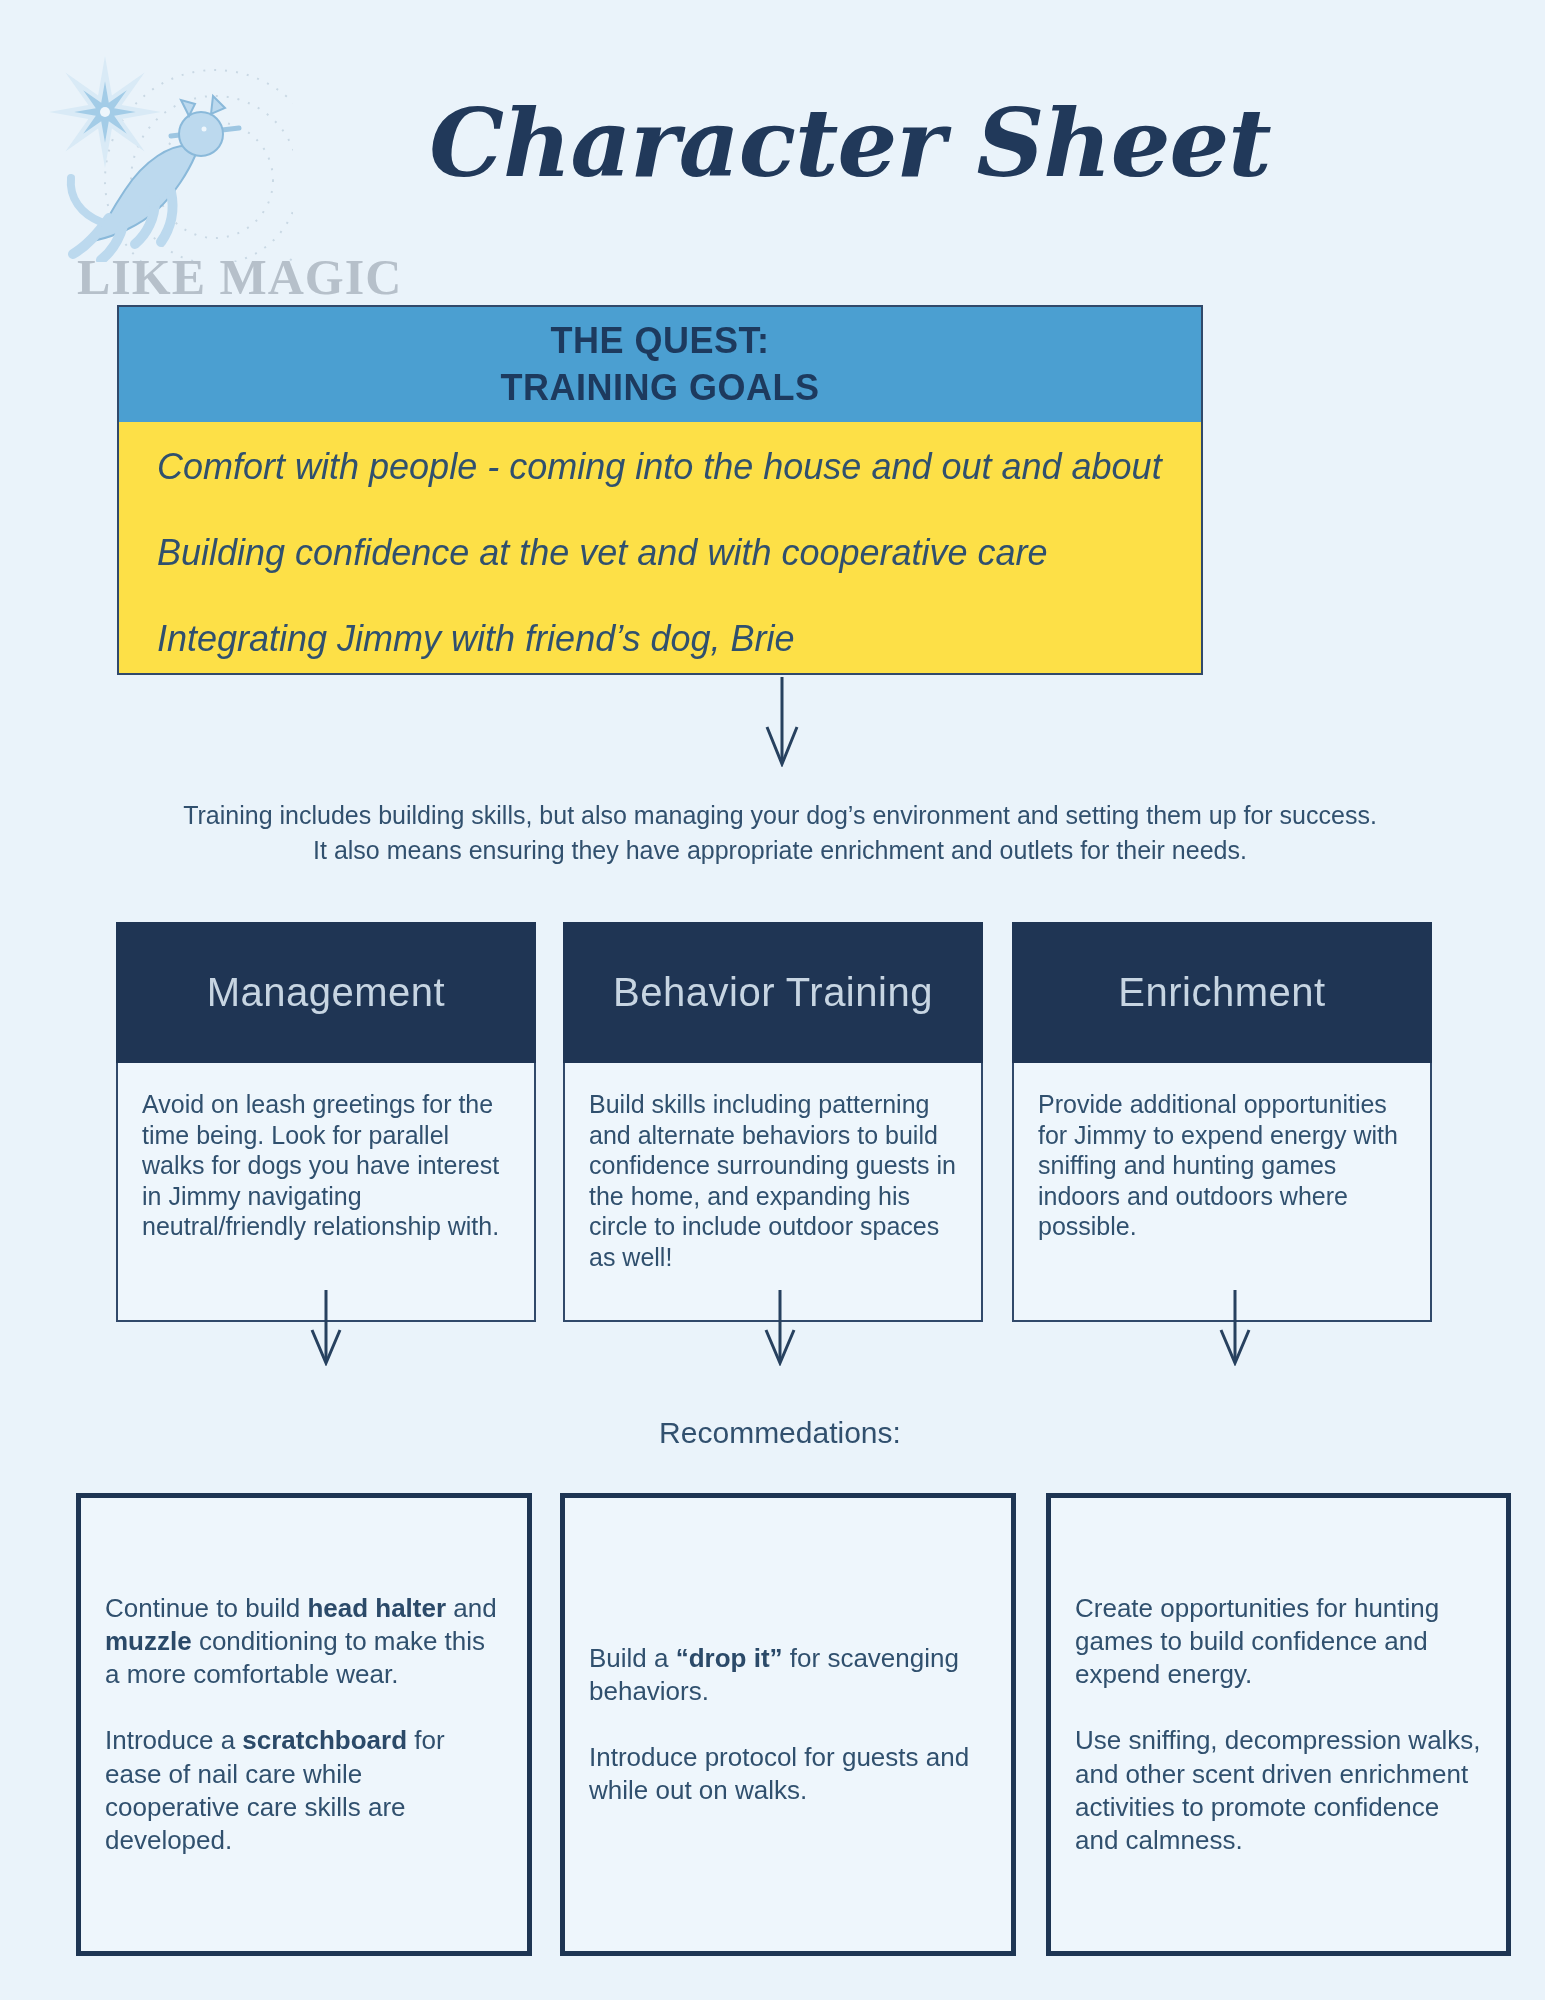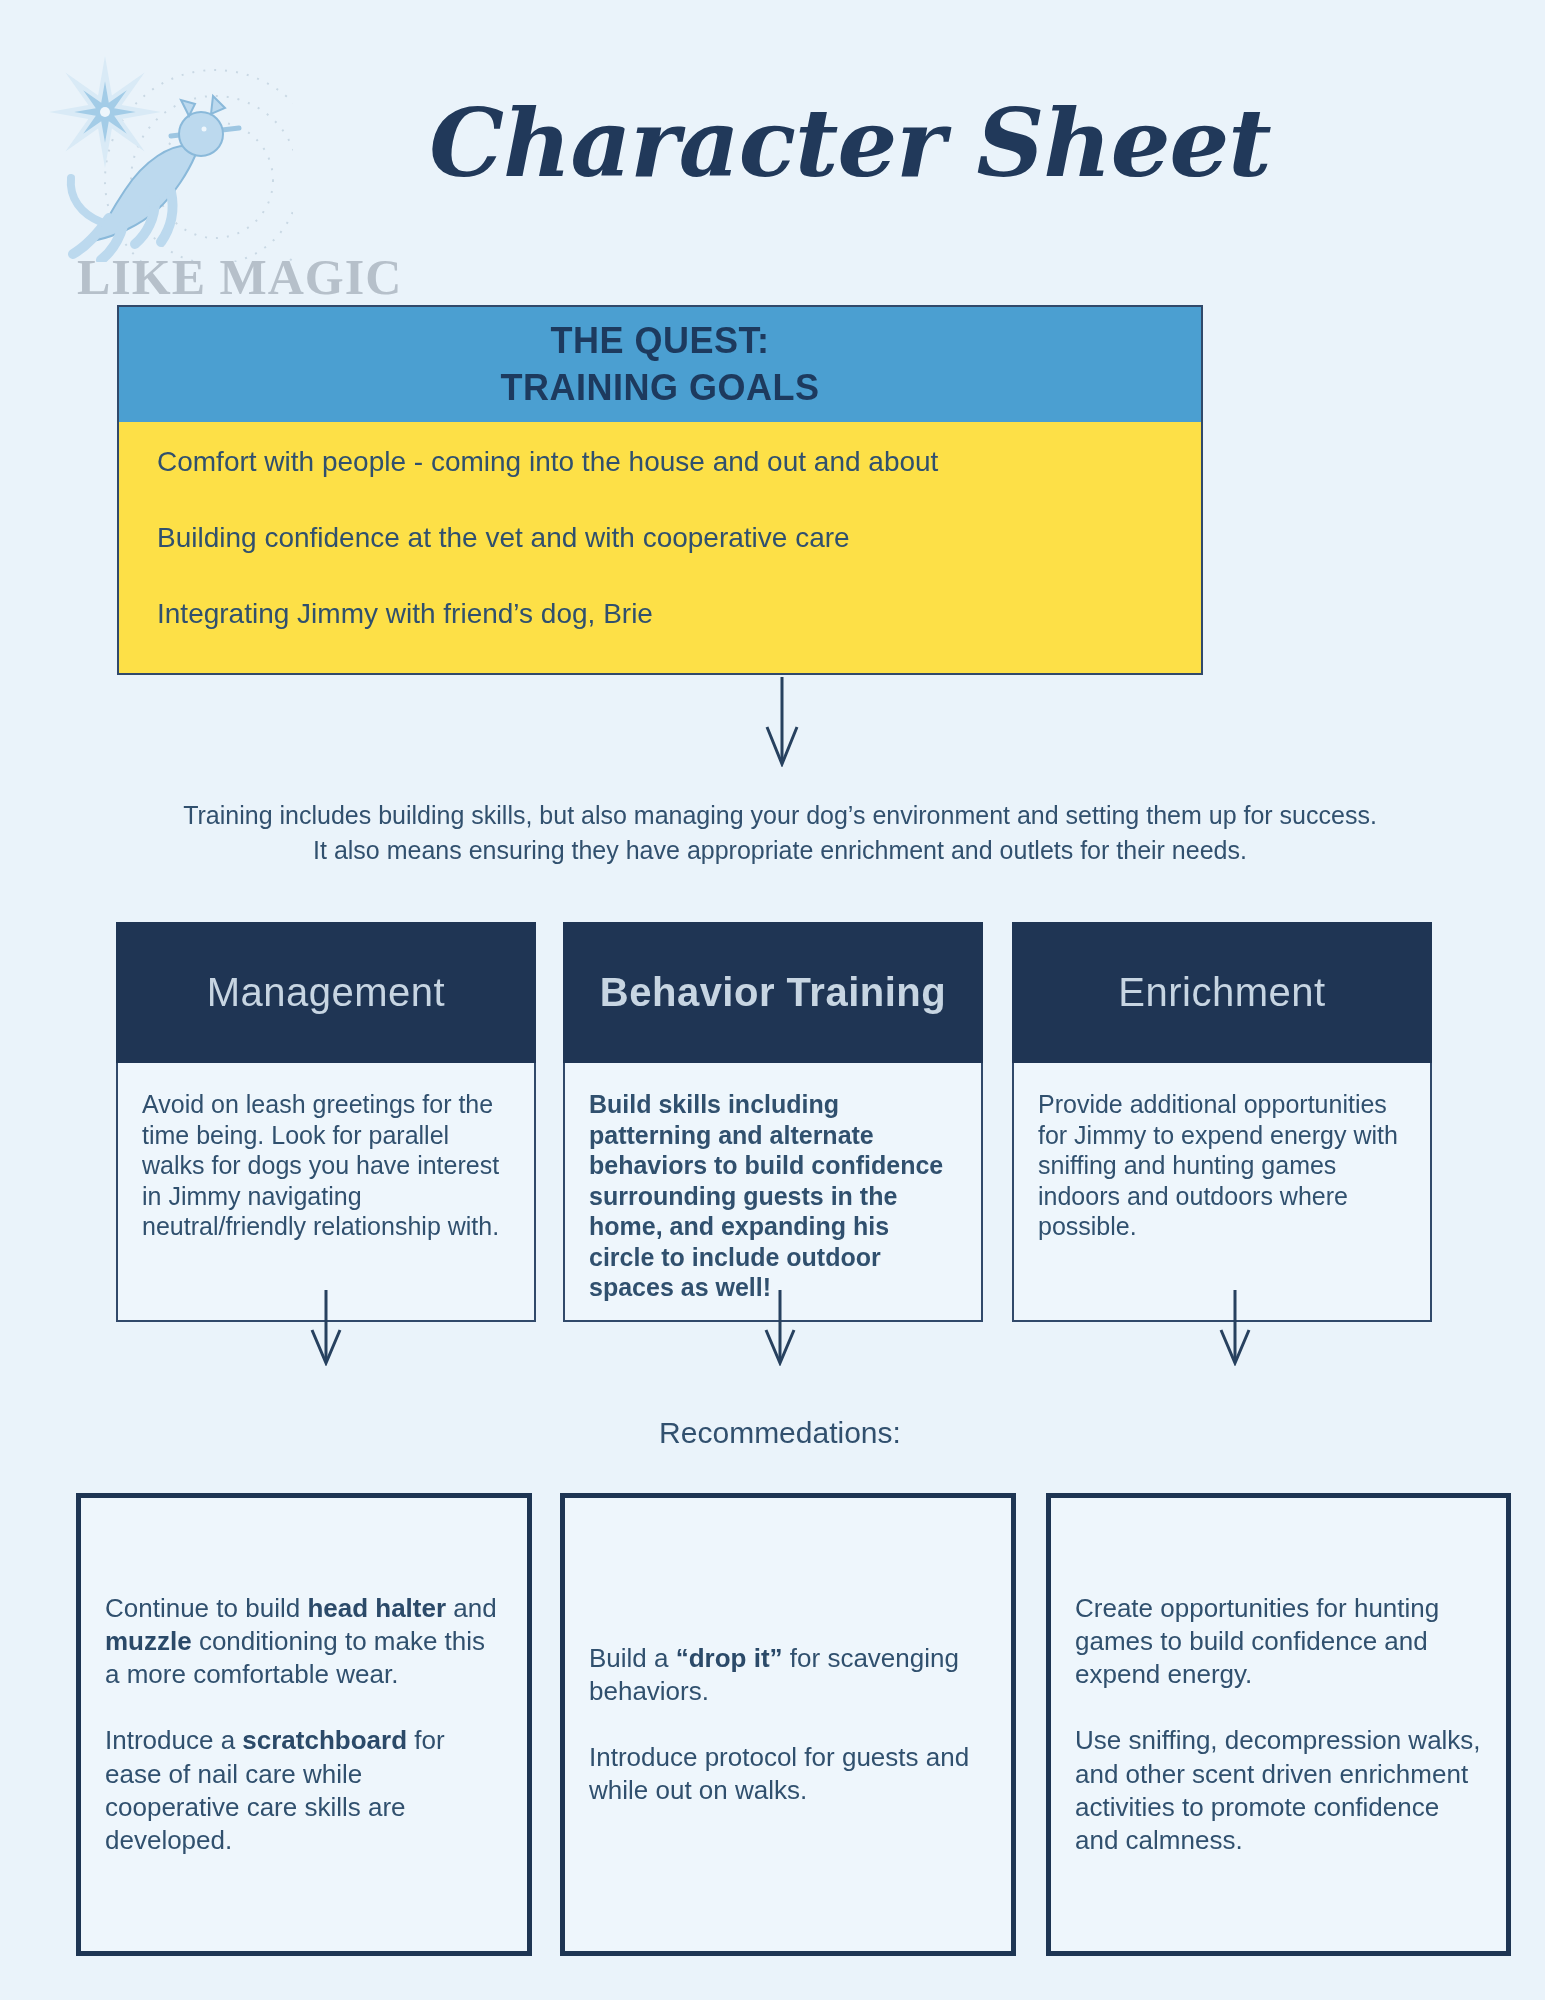--- a/index.html
+++ b/index.html
@@ -35,33 +35,33 @@
   .quest{
     position:absolute;left:117px;top:305px;width:1086px;height:370px;
     border:2px solid #31496a;background:#fde047;box-sizing:border-box;
   }
   .quest-header{
     height:115px;background:#4b9fd1;
     display:flex;flex-direction:column;align-items:center;justify-content:center;
     font-weight:700;font-size:36px;line-height:1.28;color:#1d3a5e;
     letter-spacing:0.5px;text-align:center;
   }
-  .quest-body{padding:24px 38px 0 38px;font-size:28px;}
+  .quest-body{padding:24px 38px 0 38px;font-size:36px;font-style:italic;}
   .quest-body p{margin:0 0 44px 0;}
   
   .arrow{position:absolute;}
   .arrow svg{display:block;}
   
   .intro{
     position:absolute;left:60px;top:798px;width:1440px;
     text-align:center;font-size:25px;line-height:1.38;color:#31506e;
   }
   
   .pillar{position:absolute;top:922px;width:420px;height:370px;box-sizing:border-box;}
-  .pillar-1{left:116px;} .pillar-2{left:563px;font-weight:bold;} .pillar-3{left:1012px;}
+  .pillar-1{left:116px;} .pillar-2{left:563px;} .pillar-3{left:1012px;}
   .pillar-header{
     height:141px;background:#1f3554;
     display:flex;align-items:center;justify-content:center;
     font-size:40px;color:#c7d5e2;letter-spacing:0.5px;
   }
   .pillar-body{
     height:259px;box-sizing:border-box;
     border:2px solid #31496a;border-top:none;background:#eef6fc;
     padding:26px 24px 13px 24px;font-size:25px;line-height:1.22;
   }

